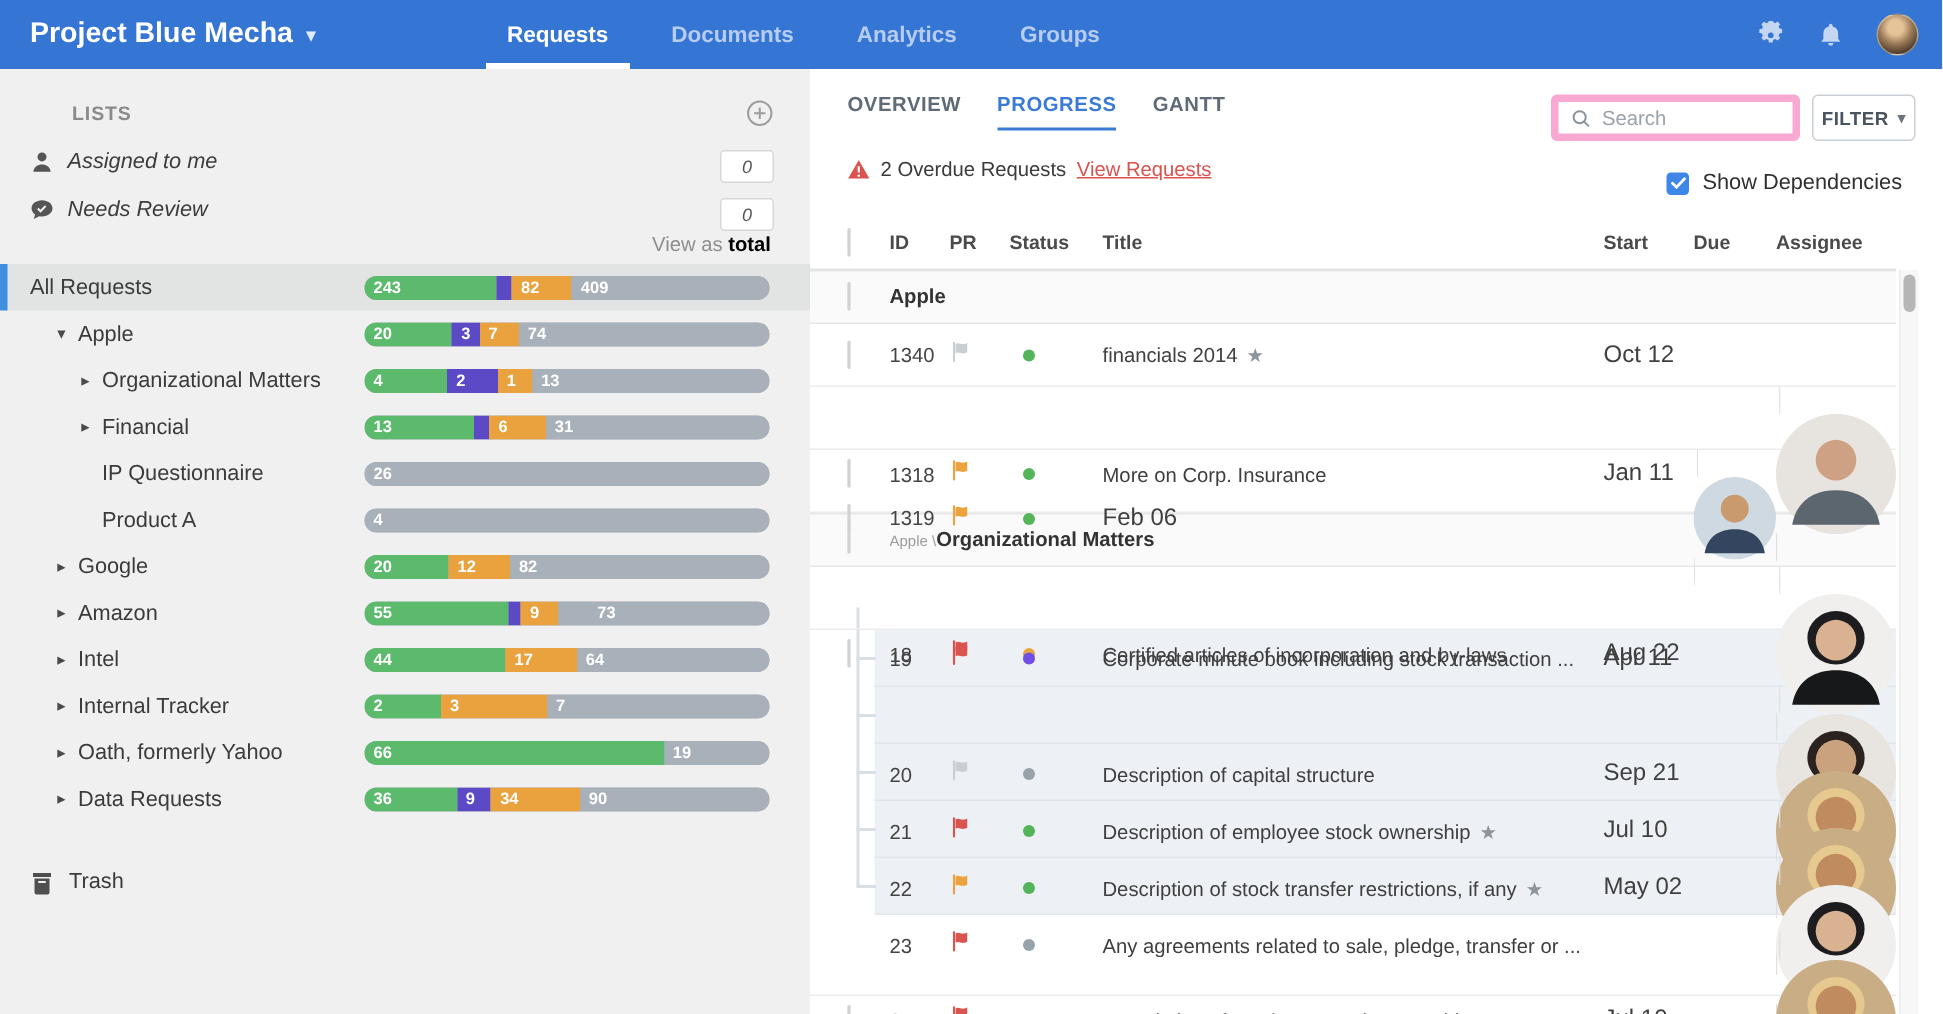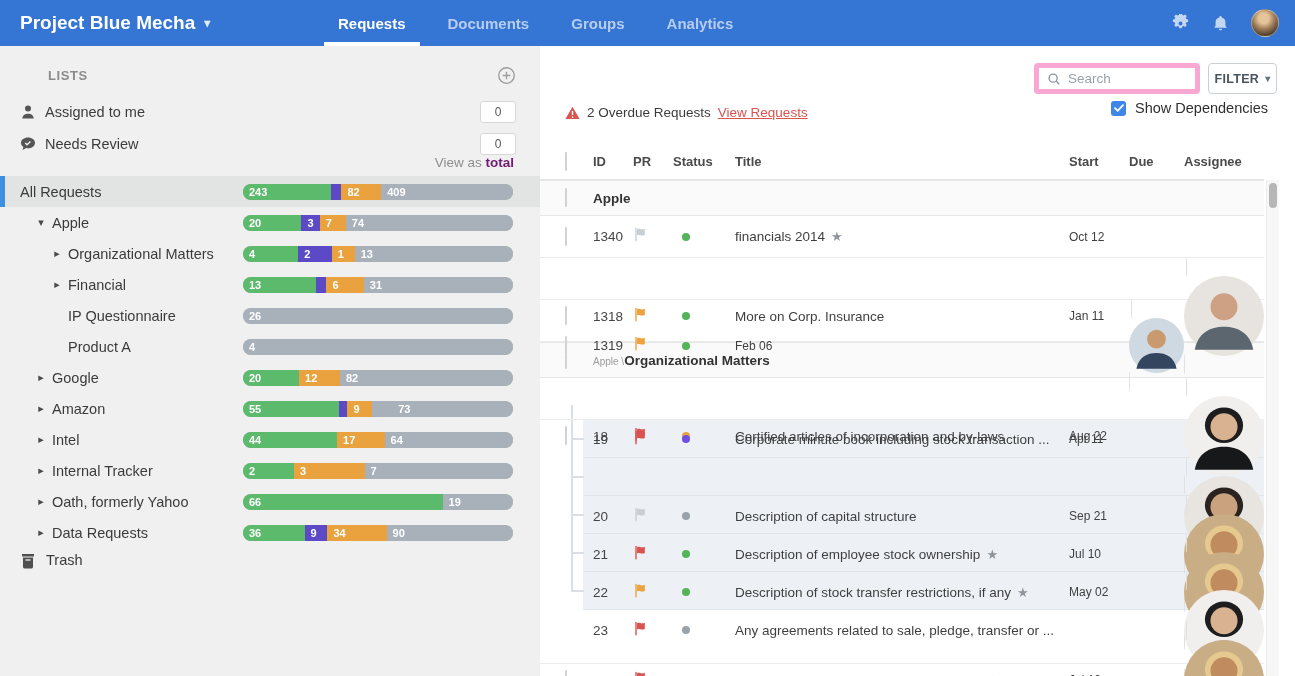--- a/index.html
+++ b/index.html
@@ -19,63 +19,63 @@
   .nav-ic { width:19px; height:19px; color:#c3d6f2; cursor:pointer; }
   .nav-avatar { width:28px; height:28px; border-radius:50%; cursor:pointer;
     background:radial-gradient(circle at 45% 32%, #e6c49a 0 22%, #9a7a57 48%, #4a392b 78%, #2c231b 100%);
     border:1px solid rgba(255,255,255,.4); }
 
   
   .sidebar { position:absolute; left:0; top:46px; width:540px; height:630px; background:#f0f0f0; }
   .sb-header { position:absolute; left:20px; right:24px; top:20px; display:flex; align-items:center; justify-content:space-between; }
   .sb-header .sb-title { color:#8b8b8b; font-size:13px; font-weight:700; letter-spacing:.6px;padding-left:28px; }
   .plus-ic { width:19px; height:19px; color:#9c9c9c; cursor:pointer; }
-  .quick-row { position:absolute; left:20px; right:24px; height:24px; display:flex; align-items:center; cursor:pointer; }
+  .quick-row { position:absolute; left:20px; right:24px; height:24px; display:flex; cursor:pointer;font-style:italic; }
   .quick-row .q-ic { width:16px; height:16px; color:#555; margin-right:9px; flex:0 0 auto; }
   .quick-row .q-label { font-size:14.5px; color:#3c3c3c; flex:1; }
   .badge { width:36px; height:22px; background:#fff; border:1px solid #d7d7d7; border-radius:3px; font-size:12px; color:#555;
     display:flex; align-items:center; justify-content:center; }
   .view-as { position:absolute; right:26px; top:109px; font-size:13.5px; color:#8e8e8e; cursor:pointer; }
-  .view-as b { color:#701a75; font-weight:700; }
+  .view-as b { color:#000000; font-weight:700; }
 
   .sb-items { position:absolute; left:0; top:130px; width:540px; }
   .sb-item { position:relative; height:31px; display:flex; align-items:center; cursor:pointer; }
   .sb-item.selected { background:#e2e3e3; }
   .sb-item.selected::before { content:""; position:absolute; left:0; top:0; bottom:0; width:5px; background:#3f8fe0; }
   .sb-arrow { position:absolute; width:14px; font-size:11px; color:#4a4a4a; text-align:center; }
   .sb-label { position:absolute; font-size:14.5px; color:#3b3b3b; white-space:nowrap; }
   .lvl0 .sb-label { left:20px; }
   .lvl1 .sb-arrow { left:34px; } .lvl1 .sb-label { left:52px; }
   .lvl2 .sb-arrow { left:50px; } .lvl2 .sb-label { left:68px; }
   .bar { position:absolute; left:243px; width:270px; height:16px; border-radius:8px; overflow:hidden; display:flex; background:#a8b1ba; }
   .seg { min-width:0; overflow:hidden; display:flex; align-items:center; }
   .seg span { font-size:11px; font-weight:700; color:#fff; padding-left:6px; line-height:16px; white-space:nowrap; }
   .seg.green { background:#5cba6c; } .seg.purple { background:#5b49c6; }
   .seg.orange { background:#e9a23d; } .seg.gray { background:#a8b1ba; }
-  .trash-row { position:absolute; left:20px; top:499px; height:30px; display:flex; align-items:center; cursor:pointer; }
+  .trash-row { position:absolute; left:20px; top:527px; height:30px; display:flex; align-items:center; cursor:pointer; }
   .trash-ic { width:16px; height:17px; color:#4f4f4f; margin-right:10px; }
   .trash-label { font-size:14.5px; color:#3b3b3b; }
 
   
   .main { position:absolute; left:540px; top:46px; width:755px; height:630px; background:#fff; }
   .main-tabs { position:absolute; left:25px; top:16px; display:flex; gap:24px; }
   .m-tab { font-size:13.5px; font-weight:600; letter-spacing:.4px; color:#5f6b76; padding-bottom:8px; cursor:pointer; }
   .m-tab.active { color:#3a7bd5; border-bottom:2px solid #3a7bd5; }
   .search-box { position:absolute; left:494px; top:17px; width:166px; height:31px; border:5px solid #f9a8d4; border-radius:4px;
     display:flex; align-items:center; padding:0 8px; background:#fff; }
   .search-box svg { width:14px; height:14px; color:#8a939b; flex:0 0 auto; }
   .search-box input { border:0; outline:0; width:100%; margin-left:7px; font-size:13.5px; color:#444; font-family:"Liberation Sans",sans-serif; background:transparent; }
   .search-box input::placeholder { color:#9aa2aa; }
   .filter-btn { position:absolute; left:668px; top:17px; width:69px; height:31px; border:1px solid #c9cfd4; border-radius:4px; background:#fff;
     display:flex; align-items:center; justify-content:center; gap:6px; font-size:12.5px; font-weight:600; color:#4a545e; cursor:pointer; letter-spacing:.3px; }
   .filter-btn .caret { font-size:10px; color:#6a747e; }
   .overdue { position:absolute; left:25px; top:59px; display:flex; align-items:center; gap:7px; font-size:13.5px; color:#3b3b3b; }
   .overdue svg { width:15px; height:14px; color:#d9534f; }
   .overdue a { color:#d9534f; text-decoration:underline; cursor:pointer; }
-  .show-deps { position:absolute; left:571px; top:54px; display:flex; align-items:center; gap:9px; cursor:pointer; }
+  .show-deps { position:absolute; left:571px; top:68px; display:flex; align-items:center; gap:9px; cursor:pointer; }
   .cbx-blue { width:15px; height:15px; border-radius:3px; background:#3e86e8; display:flex; align-items:center; justify-content:center; }
   .cbx-blue svg { width:10px; height:8px; color:#fff; }
   .show-deps span { font-size:14.5px; color:#2f2f2f; }
 
   
   .grid { display:grid; grid-template-columns:25px 28px 40px 40px 62px 1fr 60px 55px 80px; align-items:center; }
   .thead { position:absolute; left:0; top:98px; width:724px; height:36px; border-bottom:1px solid #e3e3e3; }
   .thead .grid { height:100%; }
   .th { font-size:13px; font-weight:700; color:#4a4a4a; }
   .tbody { position:absolute; left:0; top:134px; width:724px; height:496px; overflow:hidden; }
@@ -99,21 +99,21 @@
   .flag { width:15px; height:15px; }
   .flag-red  { color:#d9534f; } .flag-orange { color:#eba23f; } .flag-gray { color:#c9ced3; }
   .dot { width:18px; height:18px; border-radius:50%; position:relative; margin-left:4px; }
   .dot::after { content:""; position:absolute; left:5px; top:5px; width:8px; height:8px; border-radius:50%; }
   .dot.green  { background:#d7eed6; } .dot.green::after  { background:#53b45a; }
   .dot.orange { background:#f7e4c3; } .dot.orange::after { background:#e9a440; }
   .dot.purple { background:#d6cdf4; } .dot.purple::after { background:#6f4fe3; }
   .dot.gray   { background:#dfe3e7; } .dot.gray::after   { background:#98a2aa; }
   .cell-title { font-size:13.5px; color:#3f3f3f; white-space:nowrap; overflow:hidden; display:flex; align-items:center; gap:6px; }
   .star { color:#8d949c; font-size:13px; }
-  .cell-date { font-size:12px; color:#3f3f3f; }
+  .cell-date { font-size:16px; color:#3f3f3f; }
   .avatar { width:26px; height:26px; border-radius:50%; overflow:hidden; border:1px solid #e0e0e0; margin-left:2px; }
   .avatar svg { display:block; width:100%; height:100%; }
 
   .vscroll { position:absolute; left:726px; top:134px; width:13px; height:496px; background:#f7f7f7; border-left:1px solid #ebebeb; }
   .vthumb { position:absolute; left:2px; top:3px; width:8px; height:25px; border-radius:4px; background:#b6b6b6; cursor:pointer; }
 </style>
 </head>
 <body>
 
 <svg width="0" height="0" style="position:absolute">
@@ -168,24 +168,24 @@
       <span class="caret">▾</span>
     </div>
     <div class="nav-tabs" id="nav-tabs">
         <div class="nav-tab active">
           <span>Requests</span>
         </div>
         <div class="nav-tab">
           <span>Documents</span>
         </div>
         <div class="nav-tab">
-          <span>Groups</span>
+          <span>Analytics</span>
         </div>
         <div class="nav-tab">
-          <span>Analytics</span>
+          <span>Groups</span>
         </div>
       </div>
     <div class="nav-right">
       <svg class="nav-ic">
           <use href="#ic-gear"></use>
         </svg>
       <svg class="nav-ic">
           <use href="#ic-bell"></use>
         </svg>
       <div class="nav-avatar"></div>
@@ -404,20 +404,25 @@
 
     <div class="trash-row">
       <svg class="trash-ic">
           <use href="#ic-trash"></use>
         </svg>
       <span class="trash-label">Trash</span>
     </div>
   </div>
 
   <div class="main">
+    <div class="main-tabs" id="main-tabs">
+        <div class="m-tab"><span>OVERVIEW</span></div>
+        <div class="m-tab active"><span>PROGRESS</span></div>
+        <div class="m-tab"><span>GANTT</span></div>
+      </div>
 
     <div class="search-box">
       <svg>
           <use href="#ic-search"></use>
         </svg>
       <input type="text" placeholder="Search" style="">
     </div>
     <div class="filter-btn">
       <span>FILTER</span>
       <span class="caret">▾</span>

